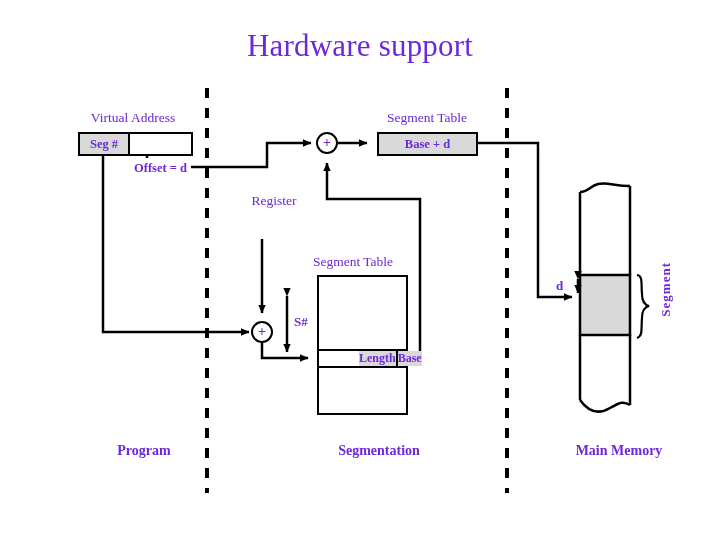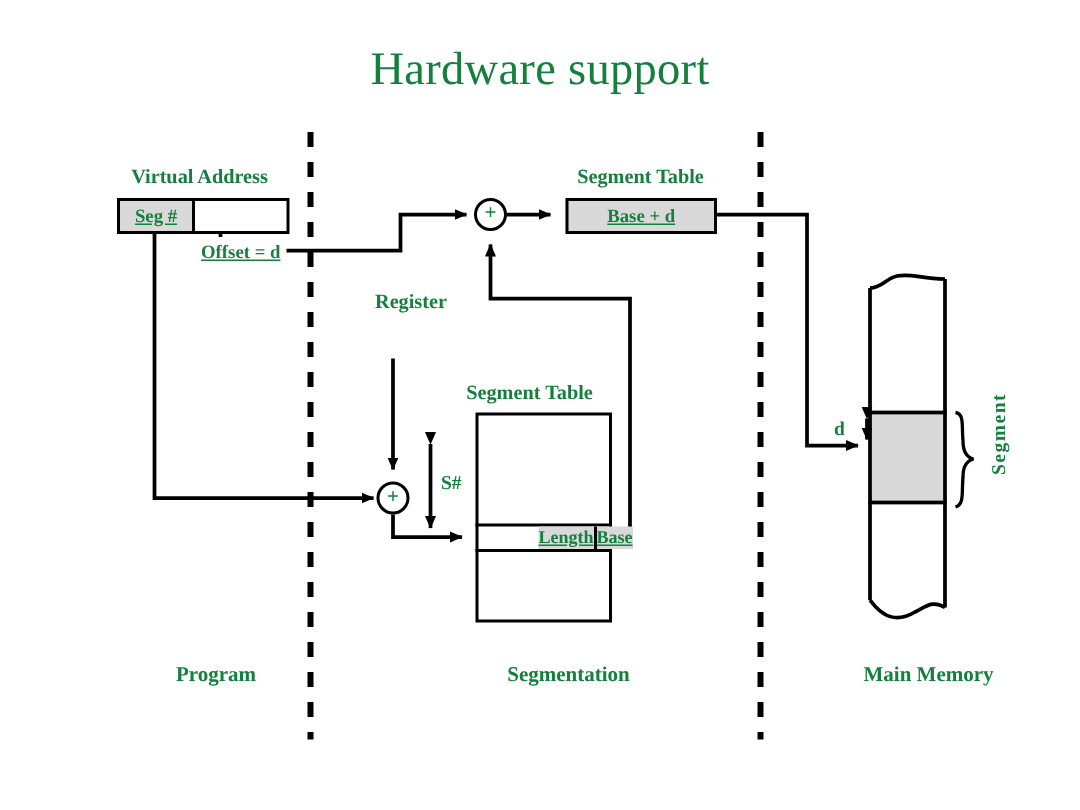--- a/index.html
+++ b/index.html
@@ -7,21 +7,21 @@
     padding: 0;
     background: #ffffff;
   }
   #slide {
     position: relative;
     width: 720px;
     height: 540px;
     background: #ffffff;
     overflow: hidden;
     font-family: "Liberation Serif", "DejaVu Serif", serif;
-    color: #15803d;
+    color: #6d28d9;
   }
   #slide svg.layer {
     position: absolute;
     left: 0;
     top: 0;
     width: 720px;
     height: 540px;
     pointer-events: none;
   }
   .lbl {
@@ -34,42 +34,41 @@
     left: 0;
     top: 30px;
     width: 720px;
     text-align: center;
     font-size: 31px;
     font-weight: normal;
     letter-spacing: 0.2px;
   }
   .hdr {
     font-size: 13.5px;
-    font-weight: bold;
+    font-weight: normal;
     transform: translateX(-50%);
     text-align: center;
   }
   .foot {
     font-size: 14px;
     font-weight: bold;
     transform: translateX(-50%);
     text-align: center;
     margin-left: 24px;
   }
   .boxtext {
     position: absolute;
     display: flex;
     align-items: center;
     justify-content: center;
     font-size: 12.5px;
     font-weight: bold;
     font-family: "Liberation Serif", "DejaVu Serif", serif;
     box-sizing: border-box;
     white-space: nowrap;
-    text-decoration: underline;
   }
   .cell-shaded { background: #d9d9d9; }
   .cell-plain  { background: #ffffff; margin-top: 24px; }
   .bx { border: 2px solid #000; }
   .plus {
     position: absolute;
     width: 22px;
     height: 22px;
     border: 2px solid #000;
     border-radius: 50%;

